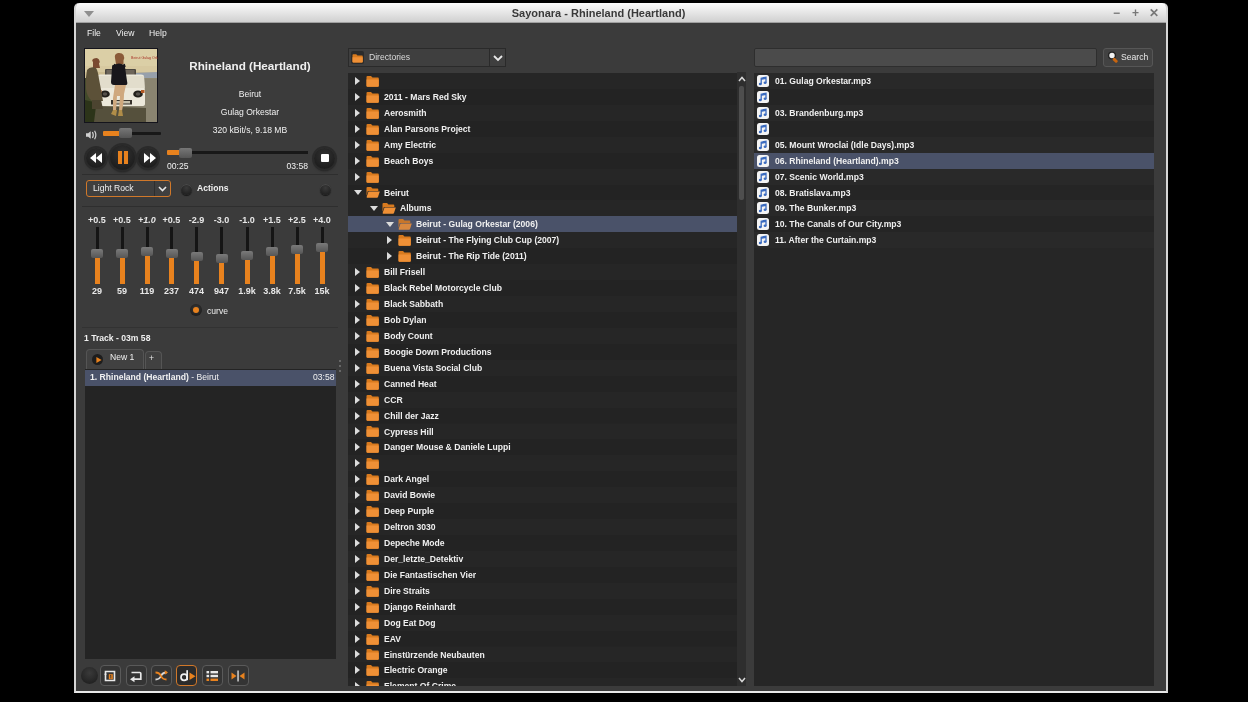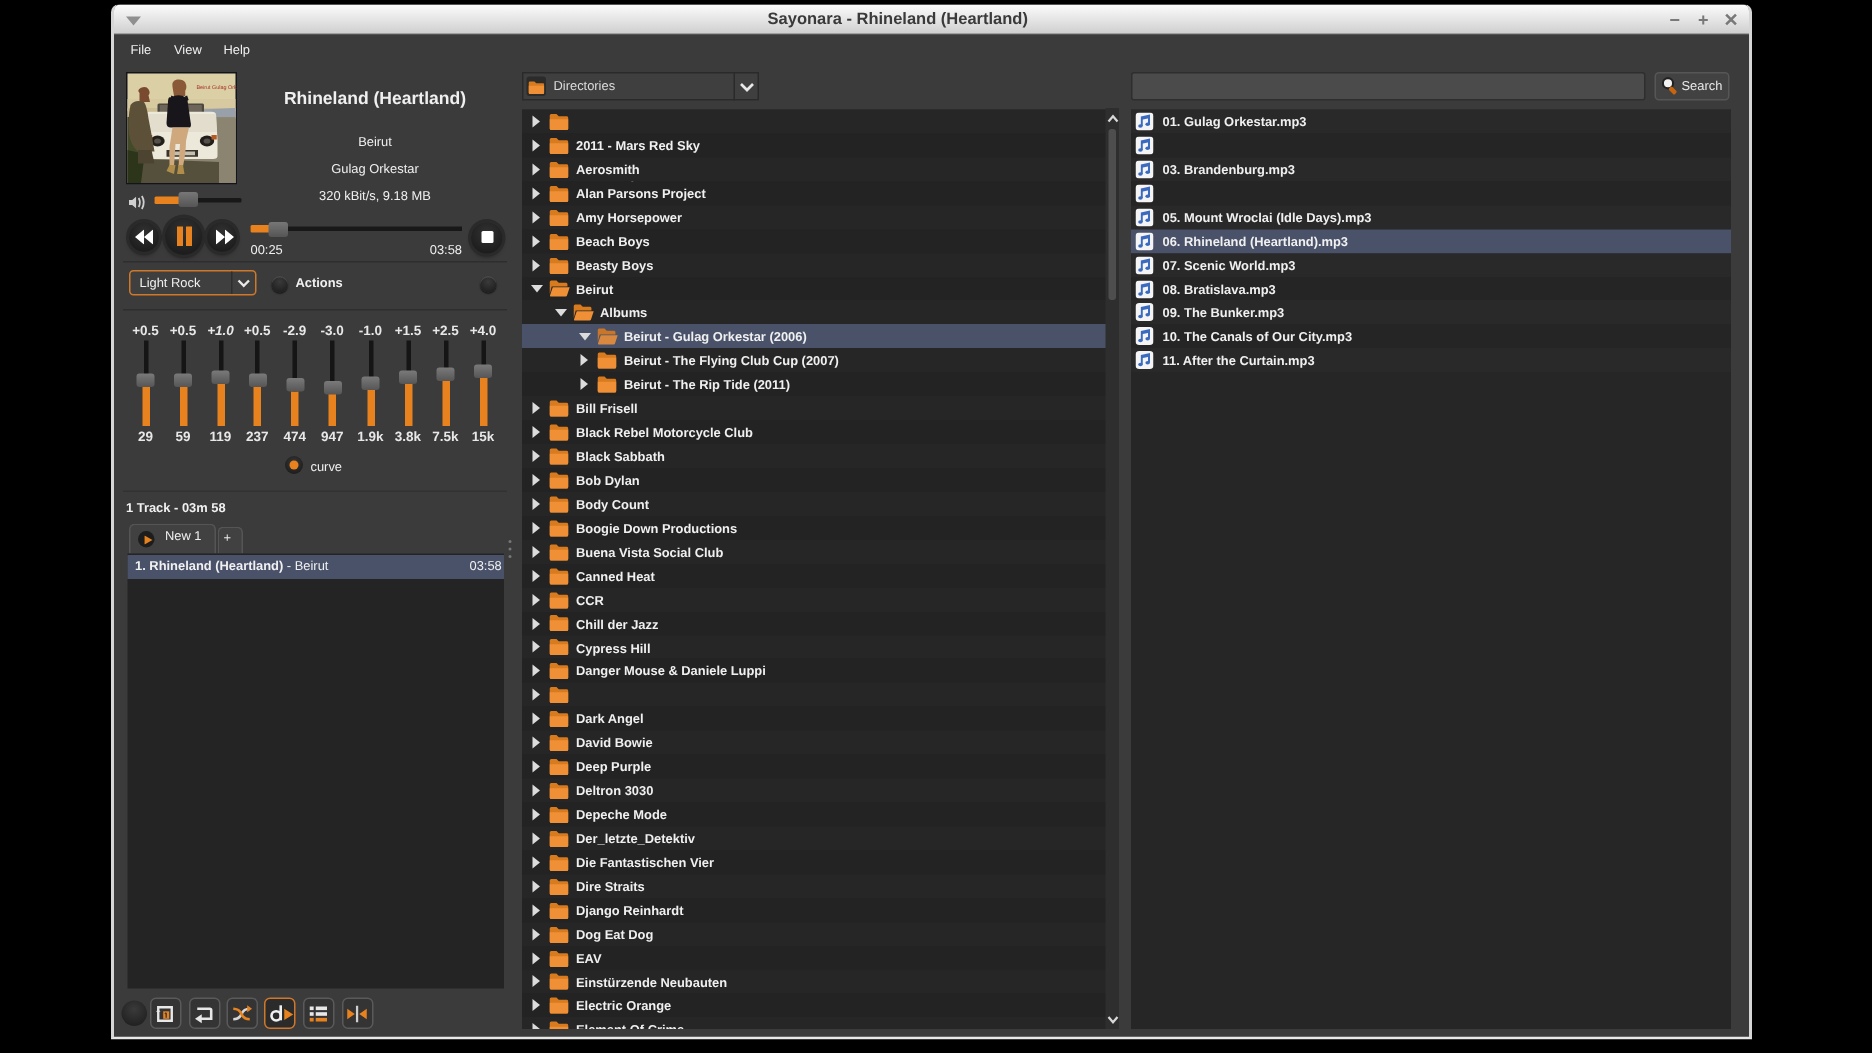--- a/index.html
+++ b/index.html
@@ -271,35 +271,34 @@
         <path d="M0.5,2 Q0.5,1 1.5,1 L5,1 L6.5,2.5 L12,2.5 Q12.8,2.5 12.8,3.5 L12.8,10.7 Q12.8,11.7 11.8,11.7 L1.5,11.7 Q0.5,11.7 0.5,10.7 Z" fill="#d87a1e"></path>
         <path d="M0.5,4.5 L12.8,4.5 L12.8,10.7 Q12.8,11.7 11.8,11.7 L1.5,11.7 Q0.5,11.7 0.5,10.7 Z" fill="#ef9036"></path>
       </svg>
 <div class="row" style="left:36px;top:47.8px;width:352px;">Alan Parsons Project</div>
 <div class="abs" style="left:0;top:63.7px;width:390px;height:15.93px;background:#262626;"></div>
 <div class="arrow-r" style="left:7px;top:67.7px;"></div>
 <svg class="abs" style="left:18px;top:65.685px;" width="14" height="12" viewBox="0 0 14 12">
         <path d="M0.5,2 Q0.5,1 1.5,1 L5,1 L6.5,2.5 L12,2.5 Q12.8,2.5 12.8,3.5 L12.8,10.7 Q12.8,11.7 11.8,11.7 L1.5,11.7 Q0.5,11.7 0.5,10.7 Z" fill="#d87a1e"></path>
         <path d="M0.5,4.5 L12.8,4.5 L12.8,10.7 Q12.8,11.7 11.8,11.7 L1.5,11.7 Q0.5,11.7 0.5,10.7 Z" fill="#ef9036"></path>
       </svg>
-<div class="row" style="left:36px;top:63.7px;width:352px;">Amy Horsepower</div>
+<div class="row" style="left:36px;top:63.7px;width:352px;">Amy Electric</div>
 <div class="abs" style="left:0;top:79.7px;width:390px;height:15.93px;background:#232323;"></div>
 <div class="arrow-r" style="left:7px;top:83.6px;"></div>
 <svg class="abs" style="left:18px;top:81.61500000000001px;" width="14" height="12" viewBox="0 0 14 12">
         <path d="M0.5,2 Q0.5,1 1.5,1 L5,1 L6.5,2.5 L12,2.5 Q12.8,2.5 12.8,3.5 L12.8,10.7 Q12.8,11.7 11.8,11.7 L1.5,11.7 Q0.5,11.7 0.5,10.7 Z" fill="#d87a1e"></path>
         <path d="M0.5,4.5 L12.8,4.5 L12.8,10.7 Q12.8,11.7 11.8,11.7 L1.5,11.7 Q0.5,11.7 0.5,10.7 Z" fill="#ef9036"></path>
       </svg>
 <div class="row" style="left:36px;top:79.7px;width:352px;">Beach Boys</div>
 <div class="abs" style="left:0;top:95.6px;width:390px;height:15.93px;background:#262626;"></div>
 <div class="arrow-r" style="left:7px;top:99.5px;"></div>
 <svg class="abs" style="left:18px;top:97.545px;" width="14" height="12" viewBox="0 0 14 12">
         <path d="M0.5,2 Q0.5,1 1.5,1 L5,1 L6.5,2.5 L12,2.5 Q12.8,2.5 12.8,3.5 L12.8,10.7 Q12.8,11.7 11.8,11.7 L1.5,11.7 Q0.5,11.7 0.5,10.7 Z" fill="#d87a1e"></path>
         <path d="M0.5,4.5 L12.8,4.5 L12.8,10.7 Q12.8,11.7 11.8,11.7 L1.5,11.7 Q0.5,11.7 0.5,10.7 Z" fill="#ef9036"></path>
       </svg>
-<div class="row" style="left:36px;top:95.6px;width:352px;">Beasty Boys</div>
 <div class="abs" style="left:0;top:111.5px;width:390px;height:15.93px;background:#232323;"></div>
 <div class="arrow-d" style="left:6px;top:117.0px;"></div>
 <svg class="abs" style="left:18px;top:113.475px;" width="14" height="12" viewBox="0 0 14 12">
         <path d="M0.5,2 Q0.5,1 1.5,1 L5,1 L6.5,2.5 L11.5,2.5 Q12.3,2.5 12.3,3.5 L12.3,5 L1.8,5 L0.5,10 Z" fill="#d87a1e"></path>
         <path d="M2.5,5.5 L13.8,5.5 L12,11 Q11.8,11.7 11,11.7 L1.2,11.7 Q0.4,11.7 0.7,10.8 Z" fill="#ef9036"></path>
       </svg>
 <div class="row" style="left:36px;top:111.5px;width:352px;">Beirut</div>
 <div class="abs" style="left:0;top:127.4px;width:390px;height:15.93px;background:#262626;"></div>
 <div class="arrow-d" style="left:22px;top:132.9px;"></div>
 <svg class="abs" style="left:34px;top:129.405px;" width="14" height="12" viewBox="0 0 14 12">

